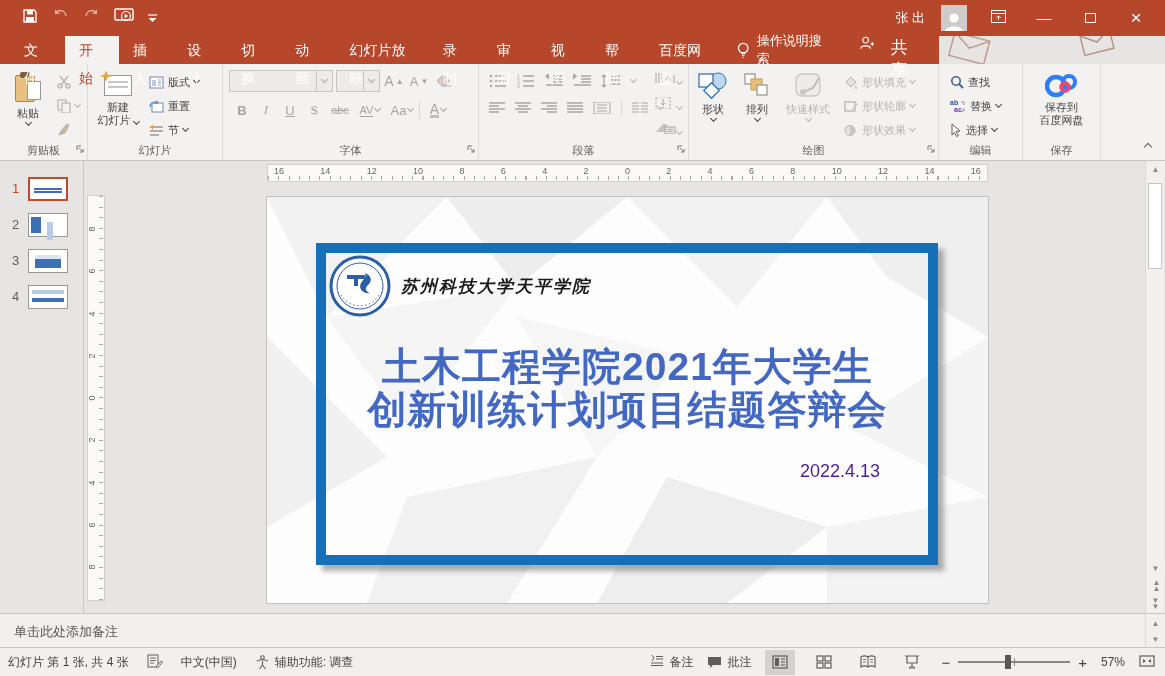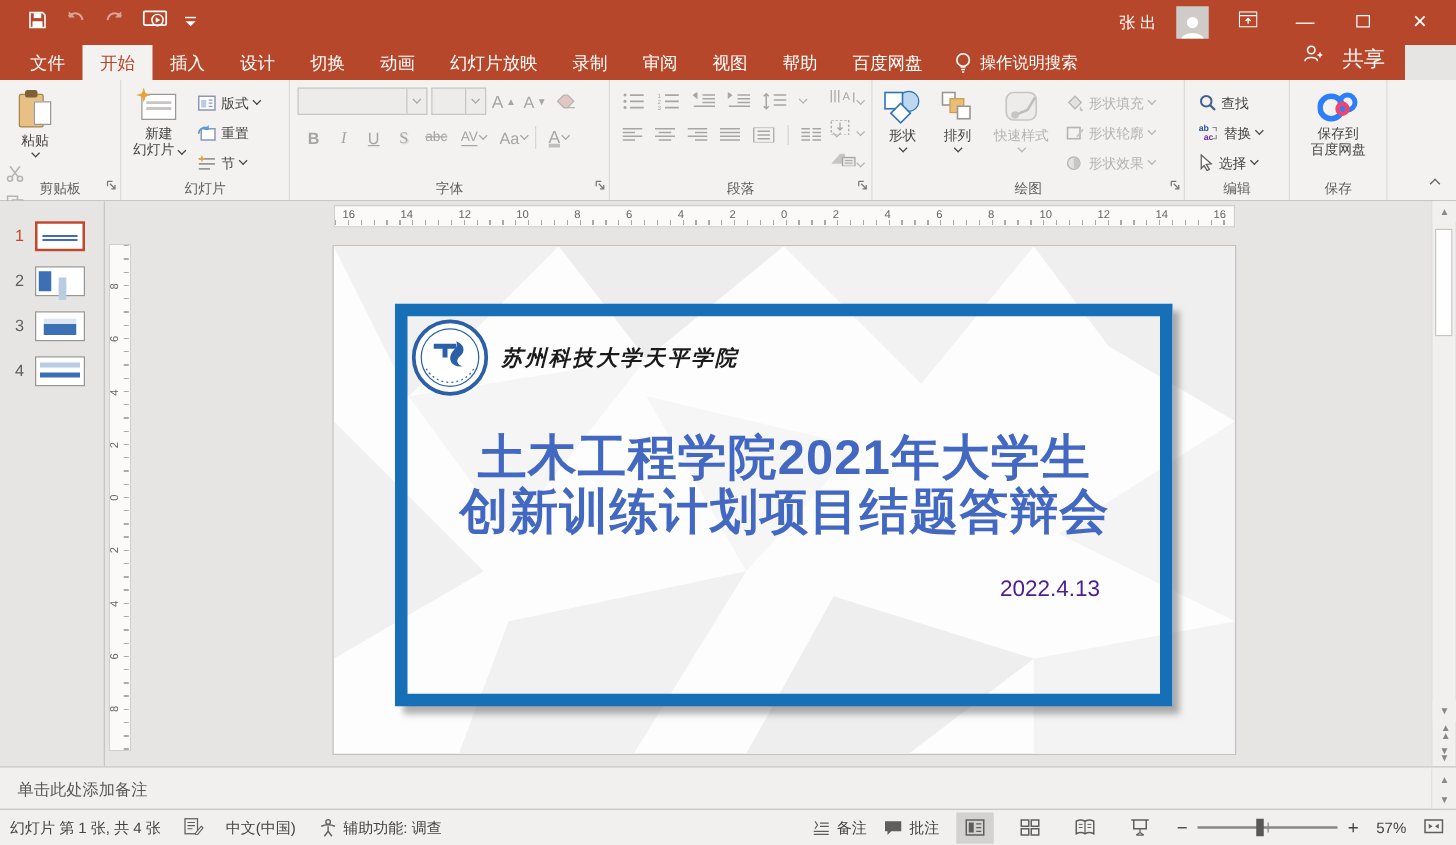--- a/index.html
+++ b/index.html
@@ -1,20 +1,20 @@
 <!DOCTYPE html>
 <html><head>
 <meta charset="utf-8">
 <style>
   * { box-sizing: border-box; margin:0; padding:0; }
   html,body { width:1165px; height:676px; overflow:hidden; font-family:"Liberation Sans",sans-serif; background:#E7E5E3; }
 
   
   #titlebar { position:absolute; left:0; top:0; width:1165px; height:36px; background:#B7472A; color:#fff; display:flex; align-items:center; z-index:5;}
-  #tabrow   { position:absolute; left:0; top:36px; width:1124px; height:28px; background:#B7472A; color:#fff; display:flex; align-items:stretch; z-index:5;}
+  #tabrow   { position:absolute; left:0; top:36px; width:939px; height:28px; background:#B7472A; color:#fff; display:flex; align-items:stretch; z-index:5;}
   #headerdeco { position:absolute; left:0; top:0; width:1165px; height:64px; z-index:4; pointer-events:none;}
   .qat { display:flex; align-items:center; gap:14px; padding-left:22px; }
   .qat .dim { opacity:.5; }
   .tb-title { position:absolute; left:0; right:0; text-align:center; font-size:13px; pointer-events:none;}
   .tb-right { margin-left:auto; display:flex; align-items:center; gap:16px; padding-right:14px; z-index:6;}
   .avatar { width:26px; height:26px; background:#CFCBC8; display:flex; align-items:flex-end; justify-content:center; overflow:hidden;}
   .winbtn { font-size:15px; line-height:36px; width:30px; text-align:center; }
   .maxbox { display:inline-block; width:11px; height:10px; border:1px solid #fff; }
   .tab { padding:0 14px; font-size:14px; line-height:28px; cursor:default; }
   .tab.active { background:#F3F2F1; color:#B7472A; }
@@ -221,21 +221,21 @@
         <circle cx="7" cy="4" r="3" fill="none" stroke="#fff" stroke-width="1.2"></circle>
         <path d="M2 13c0-4 10-4 10 0" fill="none" stroke="#fff" stroke-width="1.2"></path>
         <path d="M12 8h4M14 6v4" stroke="#fff" stroke-width="1.2"></path>
       </svg>
     <span>共享</span>
   </div>
 </div>
 
 <div id="ribbon">
 
-  <div class="rgroup" style="width:97px;flex-direction:column;">
+  <div class="rgroup" style="width:88px;">
     <div class="bigbtn">
       <span style="position:relative;width:26px;height:32px;display:block;">
         <span style="position:absolute;left:0;top:3px;width:20px;height:27px;background:#E9C084;border:1px solid #A8834C;border-radius:2px;"></span>
         <span style="position:absolute;left:5px;top:0;width:10px;height:6px;background:#7E6038;border-radius:2px;"></span>
         <span style="position:absolute;right:0;top:9px;width:14px;height:19px;background:#fff;border:1px solid #9A9896;"></span>
       </span>
       <span class="lbl">粘贴</span>
       <span class="dd"></span>
     </div>
     <div class="smallcol">
@@ -682,21 +682,21 @@
     <span>中文(中国)</span>
     <span style="display:flex;align-items:center;gap:5px;">
       <svg width="15" height="15" viewBox="0 0 15 15">
           <circle cx="7.5" cy="2.5" r="1.8" fill="none" stroke="#605E5C" stroke-width="1.1"></circle>
           <path d="M2 6c3.5-1.5 7.5-1.5 11 0M7.5 6v4M7.5 10l-3 4M7.5 10l3 4" fill="none" stroke="#605E5C" stroke-width="1.1"></path>
         </svg>
       <span>辅助功能: 调查</span>
     </span>
   </div>
   <div class="st-right">
-    <span style="display:flex;align-items:center;gap:5px;">
+    <span style="display:flex;gap:5px;">
       <svg width="14" height="12" viewBox="0 0 14 12">
           <path d="M2 1l2 3-2 3" fill="none" stroke="#605E5C"></path>
           <path d="M1 9h12M1 11.5h12M6 2.5h7M6 5h7" stroke="#605E5C" stroke-width="1"></path>
         </svg>
       <span>备注</span>
     </span>
     <span style="display:flex;align-items:center;gap:5px;">
       <svg width="15" height="13" viewBox="0 0 15 13">
           <path d="M1 1h13v8H6l-3 3v-3H1z" fill="#605E5C"></path>
         </svg>

